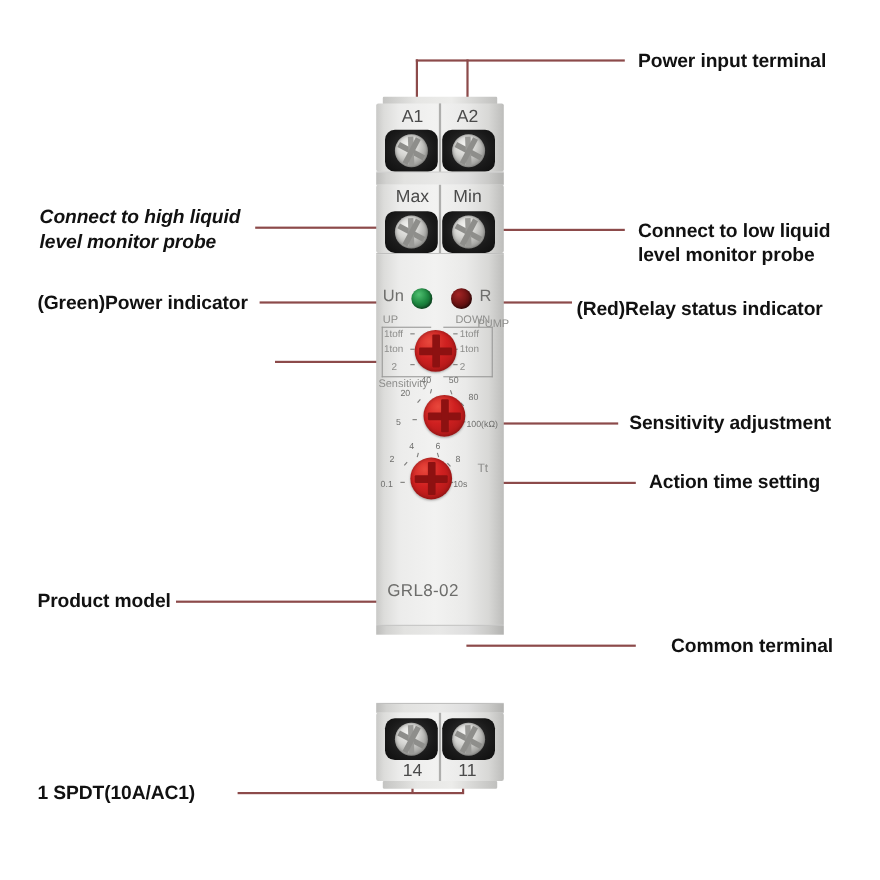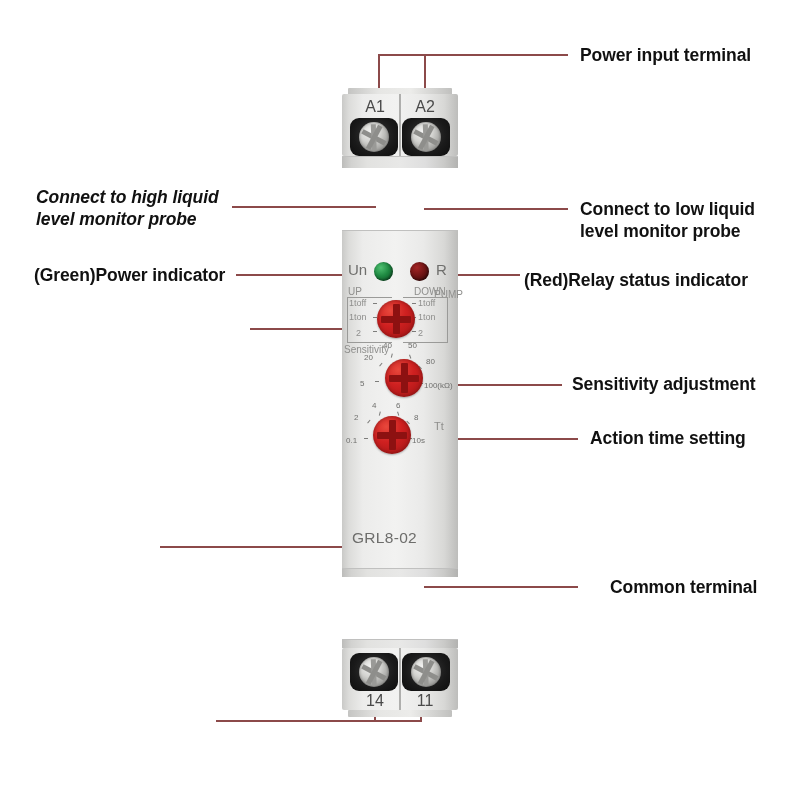--- a/index.html
+++ b/index.html
@@ -186,23 +186,25 @@
 
   <div class="label left" style="left:34px;top:264px;">(Green)Power indicator</div>
 
   <div class="label right" style="left:524px;top:269px;">(Red)Relay status indicator</div>
 
 
   <div class="label right" style="left:572px;top:373px;">Sensitivity adjustment</div>
 
   <div class="label right" style="left:590px;top:427px;">Action time setting</div>
 
+  <div class="label left" style="left:34px;top:535px;">Product model</div>
 
   <div class="label right" style="left:590px;top:576px;margin-left:20px;">Common terminal</div>
 
+  <div class="label left" style="left:34px;top:709px;">1 SPDT(10A/AC1)</div>
 
   <div id="device">
 
     <div class="cap" style="top:0;"></div>
 
     <div class="blk plastic termblock" style="top:6px;height:62px;">
       <div class="groove"></div>
       <div class="termlabel" style="left:8px;top:4px;width:50px;">A1</div>
       <div class="termlabel" style="left:58px;top:4px;width:50px;">A2</div>
       <div class="term-slotwrap" style="top:24px;">
@@ -215,20 +217,37 @@
             <span class="screw">
               <i></i>
             </span>
           </div>
       </div>
     </div>
     <div class="seam" style="top:68px;"></div>
 
     <div class="blk plastic-dark" style="top:69px;height:11px;"></div>
 
+    <div class="blk plastic termblock" style="top:80px;height:62px;">
+      <div class="groove"></div>
+      <div class="termlabel" style="left:8px;top:3px;width:50px;">Max</div>
+      <div class="termlabel" style="left:58px;top:3px;width:50px;">Min</div>
+      <div class="term-slotwrap" style="top:24px;">
+        <div class="term-slot">
+            <span class="screw">
+              <i></i>
+            </span>
+          </div>
+        <div class="term-slot">
+            <span class="screw">
+              <i></i>
+            </span>
+          </div>
+      </div>
+    </div>
     <div class="seam" style="top:142px;"></div>
 
     <div class="blk plastic" style="top:143px;height:337px;">
 
       <div class="facetext dk" style="left:6px;top:30px;font-size:15px;">Un</div>
       <div class="led led-green" style="left:32px;top:31px;"></div>
       <div class="led led-red" style="left:68px;top:31px;"></div>
       <div class="facetext dk" style="left:94px;top:30px;font-size:15px;">R</div>
 
       <div class="facetext" style="left:6px;top:55px;font-size:10px;">UP</div>

